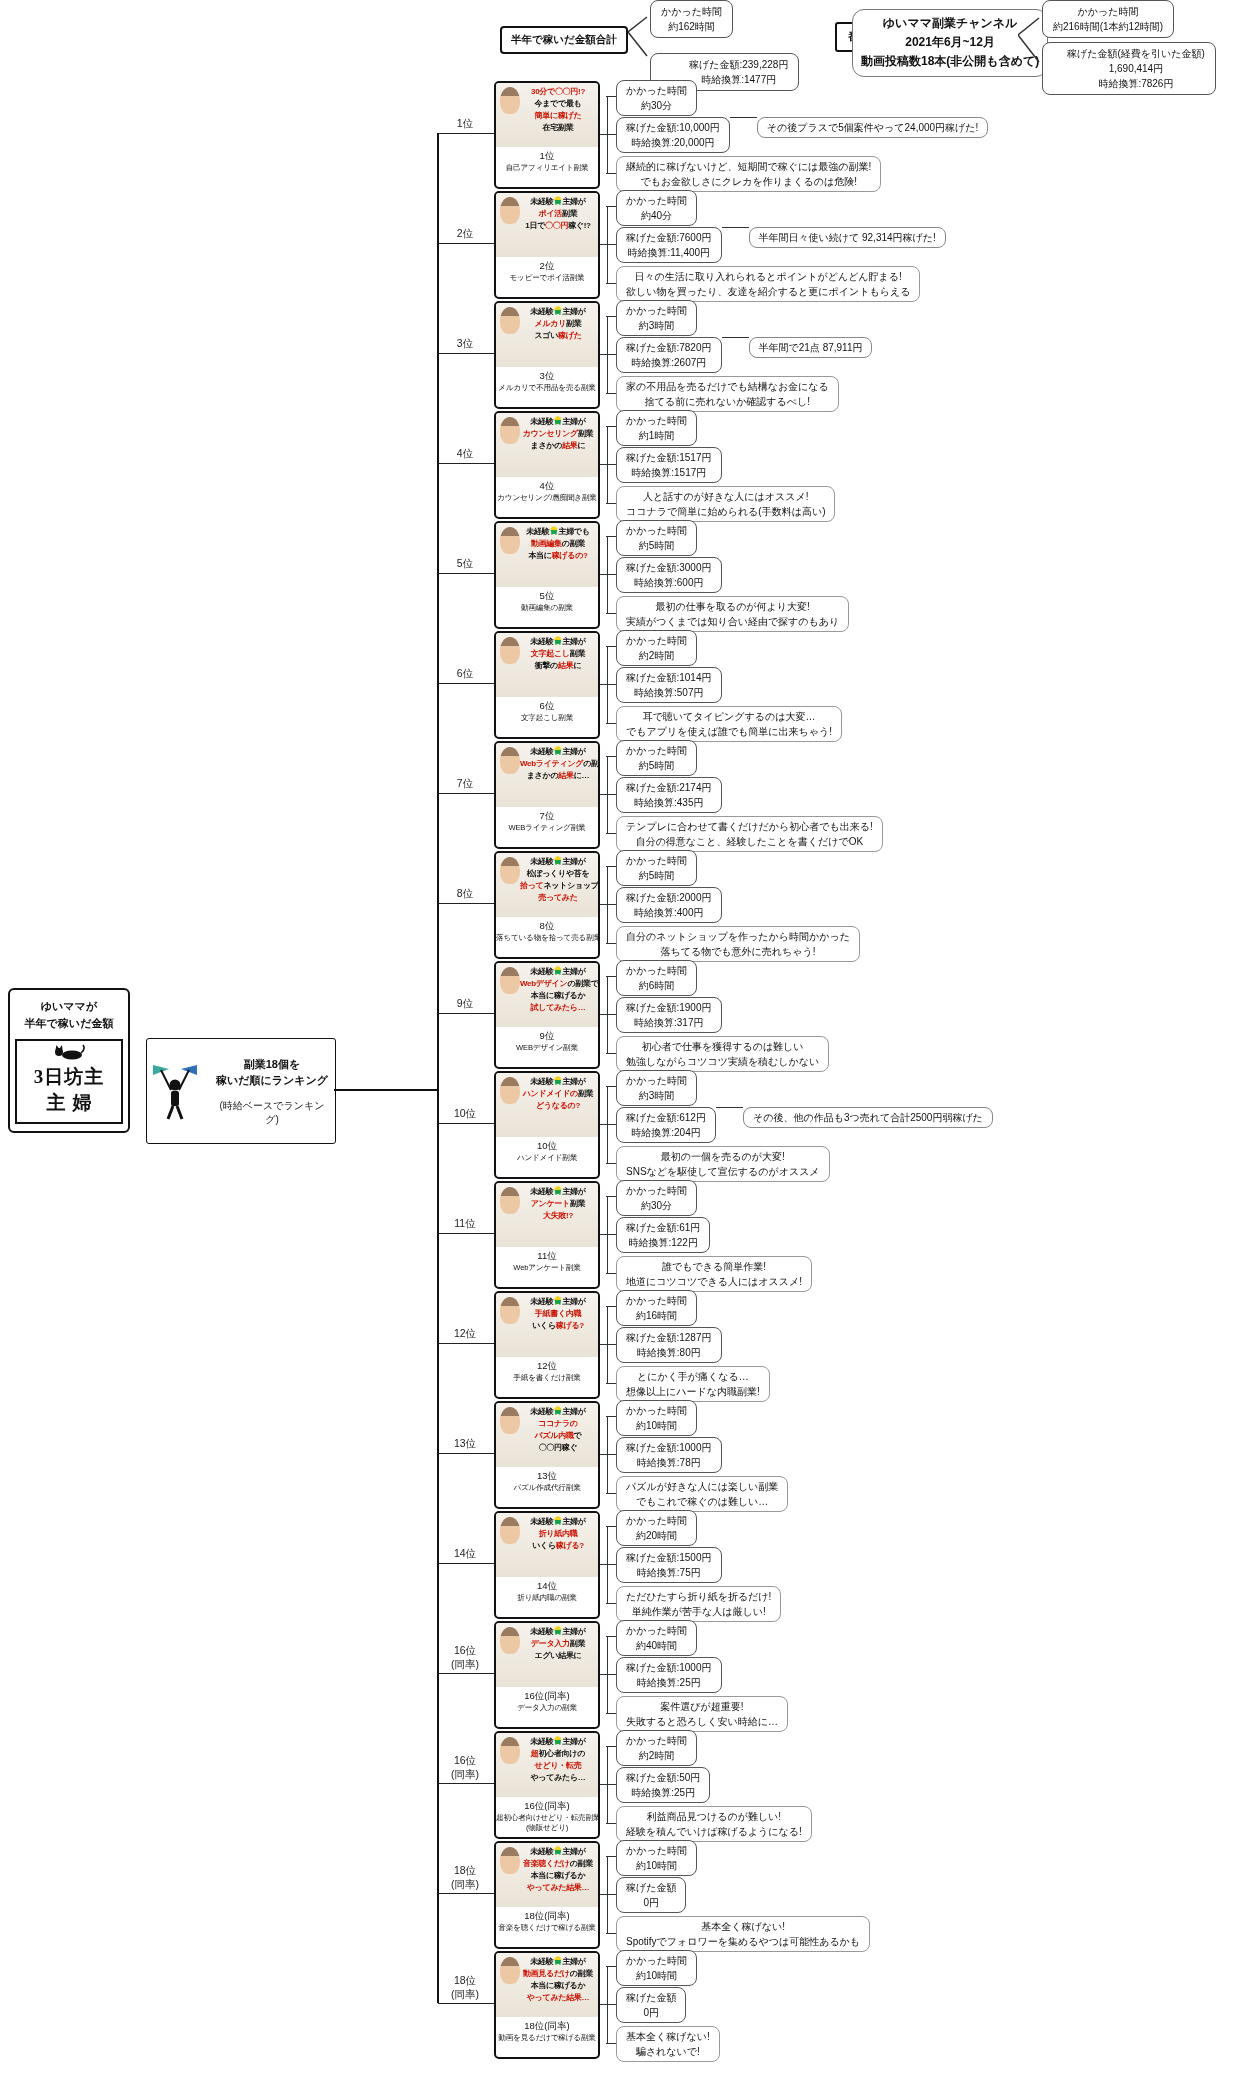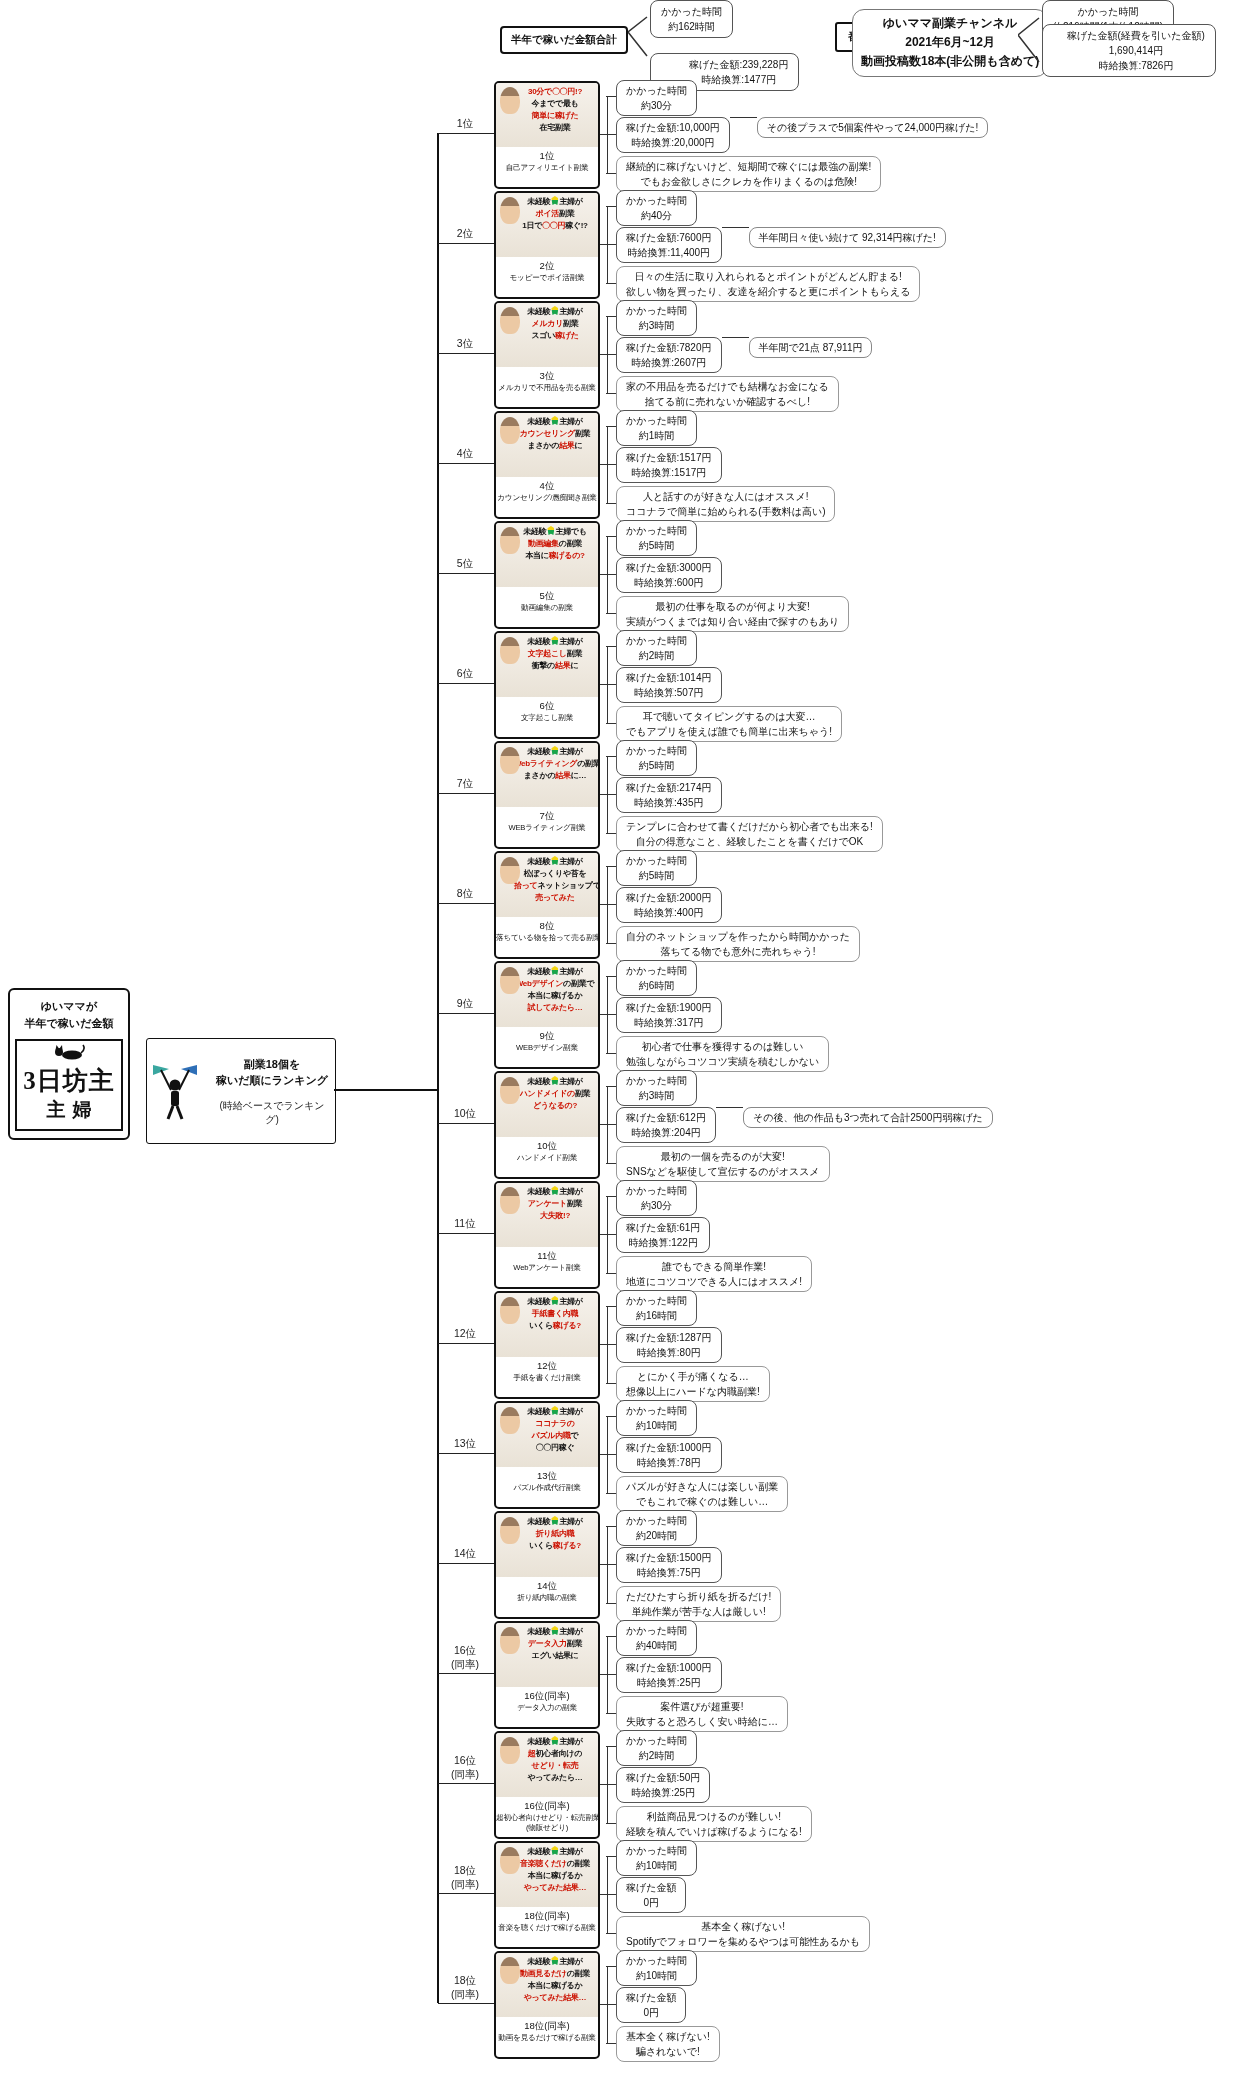--- a/index.html
+++ b/index.html
@@ -16,39 +16,39 @@
   #channel{position:absolute;left:852px;top:9px;border:1.6px solid #777;border-radius:12px;background:#fff;
            padding:4px 8px;font-weight:bold;font-size:12px;line-height:1.6;text-align:center;white-space:nowrap;}
   .forksvg{position:absolute;}
   
   #trunk{position:absolute;left:437px;top:133px;height:1870px;border-left:2px solid #111;}
   #root-line{position:absolute;left:334px;top:1089px;width:104px;border-top:2px solid #111;}
   #root-left{position:absolute;left:8px;top:988px;width:122px;border:2.2px solid #111;border-radius:6px;
              background:#fff;padding:8px 3px 7px;text-align:center;box-sizing:border-box;}
   .root-title{font-weight:bold;font-size:11px;line-height:1.55;}
   #root-thumb{margin:7px auto 0;width:104px;border:2px solid #111;background:#fff;padding:3px 0 6px;}
-  .rt1{font-size:25px;font-weight:bold;letter-spacing:1px;font-family:"Liberation Serif","DejaVu Serif",serif;}
+  .rt1{font-size:19px;font-weight:bold;letter-spacing:1px;font-family:"Liberation Serif","DejaVu Serif",serif;}
   .rt2{font-size:19px;font-weight:bold;letter-spacing:7px;padding-left:7px;font-family:"Liberation Serif","DejaVu Serif",serif;}
   #root-rank{position:absolute;left:146px;top:1038px;width:190px;height:106px;border:1.8px solid #111;
              border-radius:3px;background:#fff;display:flex;align-items:center;gap:16px;padding:4px 5px;box-sizing:border-box;}
   .rank-txt{text-align:center;flex:1;}
   .rk1{font-weight:bold;font-size:11px;line-height:1.5;}
   .rk3{font-size:10px;color:#222;margin-top:10px;}
   
   #rows{position:absolute;left:438px;top:80px;width:802px;}
   .row{position:relative;height:110px;width:100%;}
   .bline{position:absolute;left:0;top:53px;width:56px;border-top:1.8px solid #222;}
   .rlabel{position:absolute;left:0;top:51px;width:54px;transform:translateY(-100%);
           text-align:center;font-size:10.5px;line-height:1.3;color:#222;}
   .card{position:absolute;left:56px;top:1px;width:106px;height:108px;border:2px solid #111;border-radius:5px;
         background:#fff;overflow:hidden;box-sizing:border-box;}
   .thumb{height:64px;background:linear-gradient(#f6f2ec,#e9e2d6);position:relative;padding:3px 2px 0 2px;box-sizing:border-box;}
   .photo{position:absolute;left:4px;top:4px;width:20px;height:27px;border-radius:50% 50% 42% 42%;
          background:linear-gradient(#9a7b5f 0 34%,#ecc9a4 34%);}
-  .tlines{margin-left:16px;text-align:center;font-weight:bold;}
+  .tlines{margin-left:22px;text-align:center;font-weight:bold;}
   .tline{font-size:8px;line-height:1.5;letter-spacing:-0.3px;white-space:nowrap;}
   .seg-k{color:#111;} .seg-r{color:#cc1100;}
   .bmark{display:inline-block;width:7px;height:9px;margin:0 1px;vertical-align:-1px;
          background:linear-gradient(#f2d410 0 45%,#18a54a 45%);
          clip-path:polygon(50% 0,100% 25%,85% 100%,50% 85%,15% 100%,0 25%);}
   .cap{margin-top:2px;text-align:center;}
   .cap1{font-size:9.5px;line-height:1.45;}
   .cap2{font-size:7.6px;line-height:1.4;letter-spacing:-0.2px;white-space:nowrap;}
   .fork-v{position:absolute;left:169px;top:16px;height:77px;border-left:1.5px solid #333;}
   .fork-h{position:absolute;left:168px;width:11px;border-top:1.5px solid #333;}
@@ -86,21 +86,21 @@
     <div>2021年6月~12月</div>
     <div>動画投稿数18本(非公開も含めて)</div>
   </div>
   <svg class="forksvg" style="left:1018px;top:8px;" width="24" height="62">
     <path d="M0,27 L21,10 M0,27 L21,54" stroke="#333" stroke-width="1.5" fill="none"></path>
   </svg>
   <div class="obox" style="left:1042px;top:0;">
     <div>かかった時間</div>
     <div>約216時間(1本約12時間)</div>
   </div>
-  <div class="obox" style="left:1042px;top:24px;padding-left:24px;">
+  <div class="obox" style="left:1042px;top:42px;padding-left:24px;">
     <div>稼げた金額(経費を引いた金額)</div>
     <div>1,690,414円</div>
     <div>時給換算:7826円</div>
   </div>
 
   <div id="root-left">
     <div class="root-title">ゆいママが</div>
     <div class="root-title">半年で稼いだ金額</div>
     <div id="root-thumb">
       <svg width="34" height="16">

